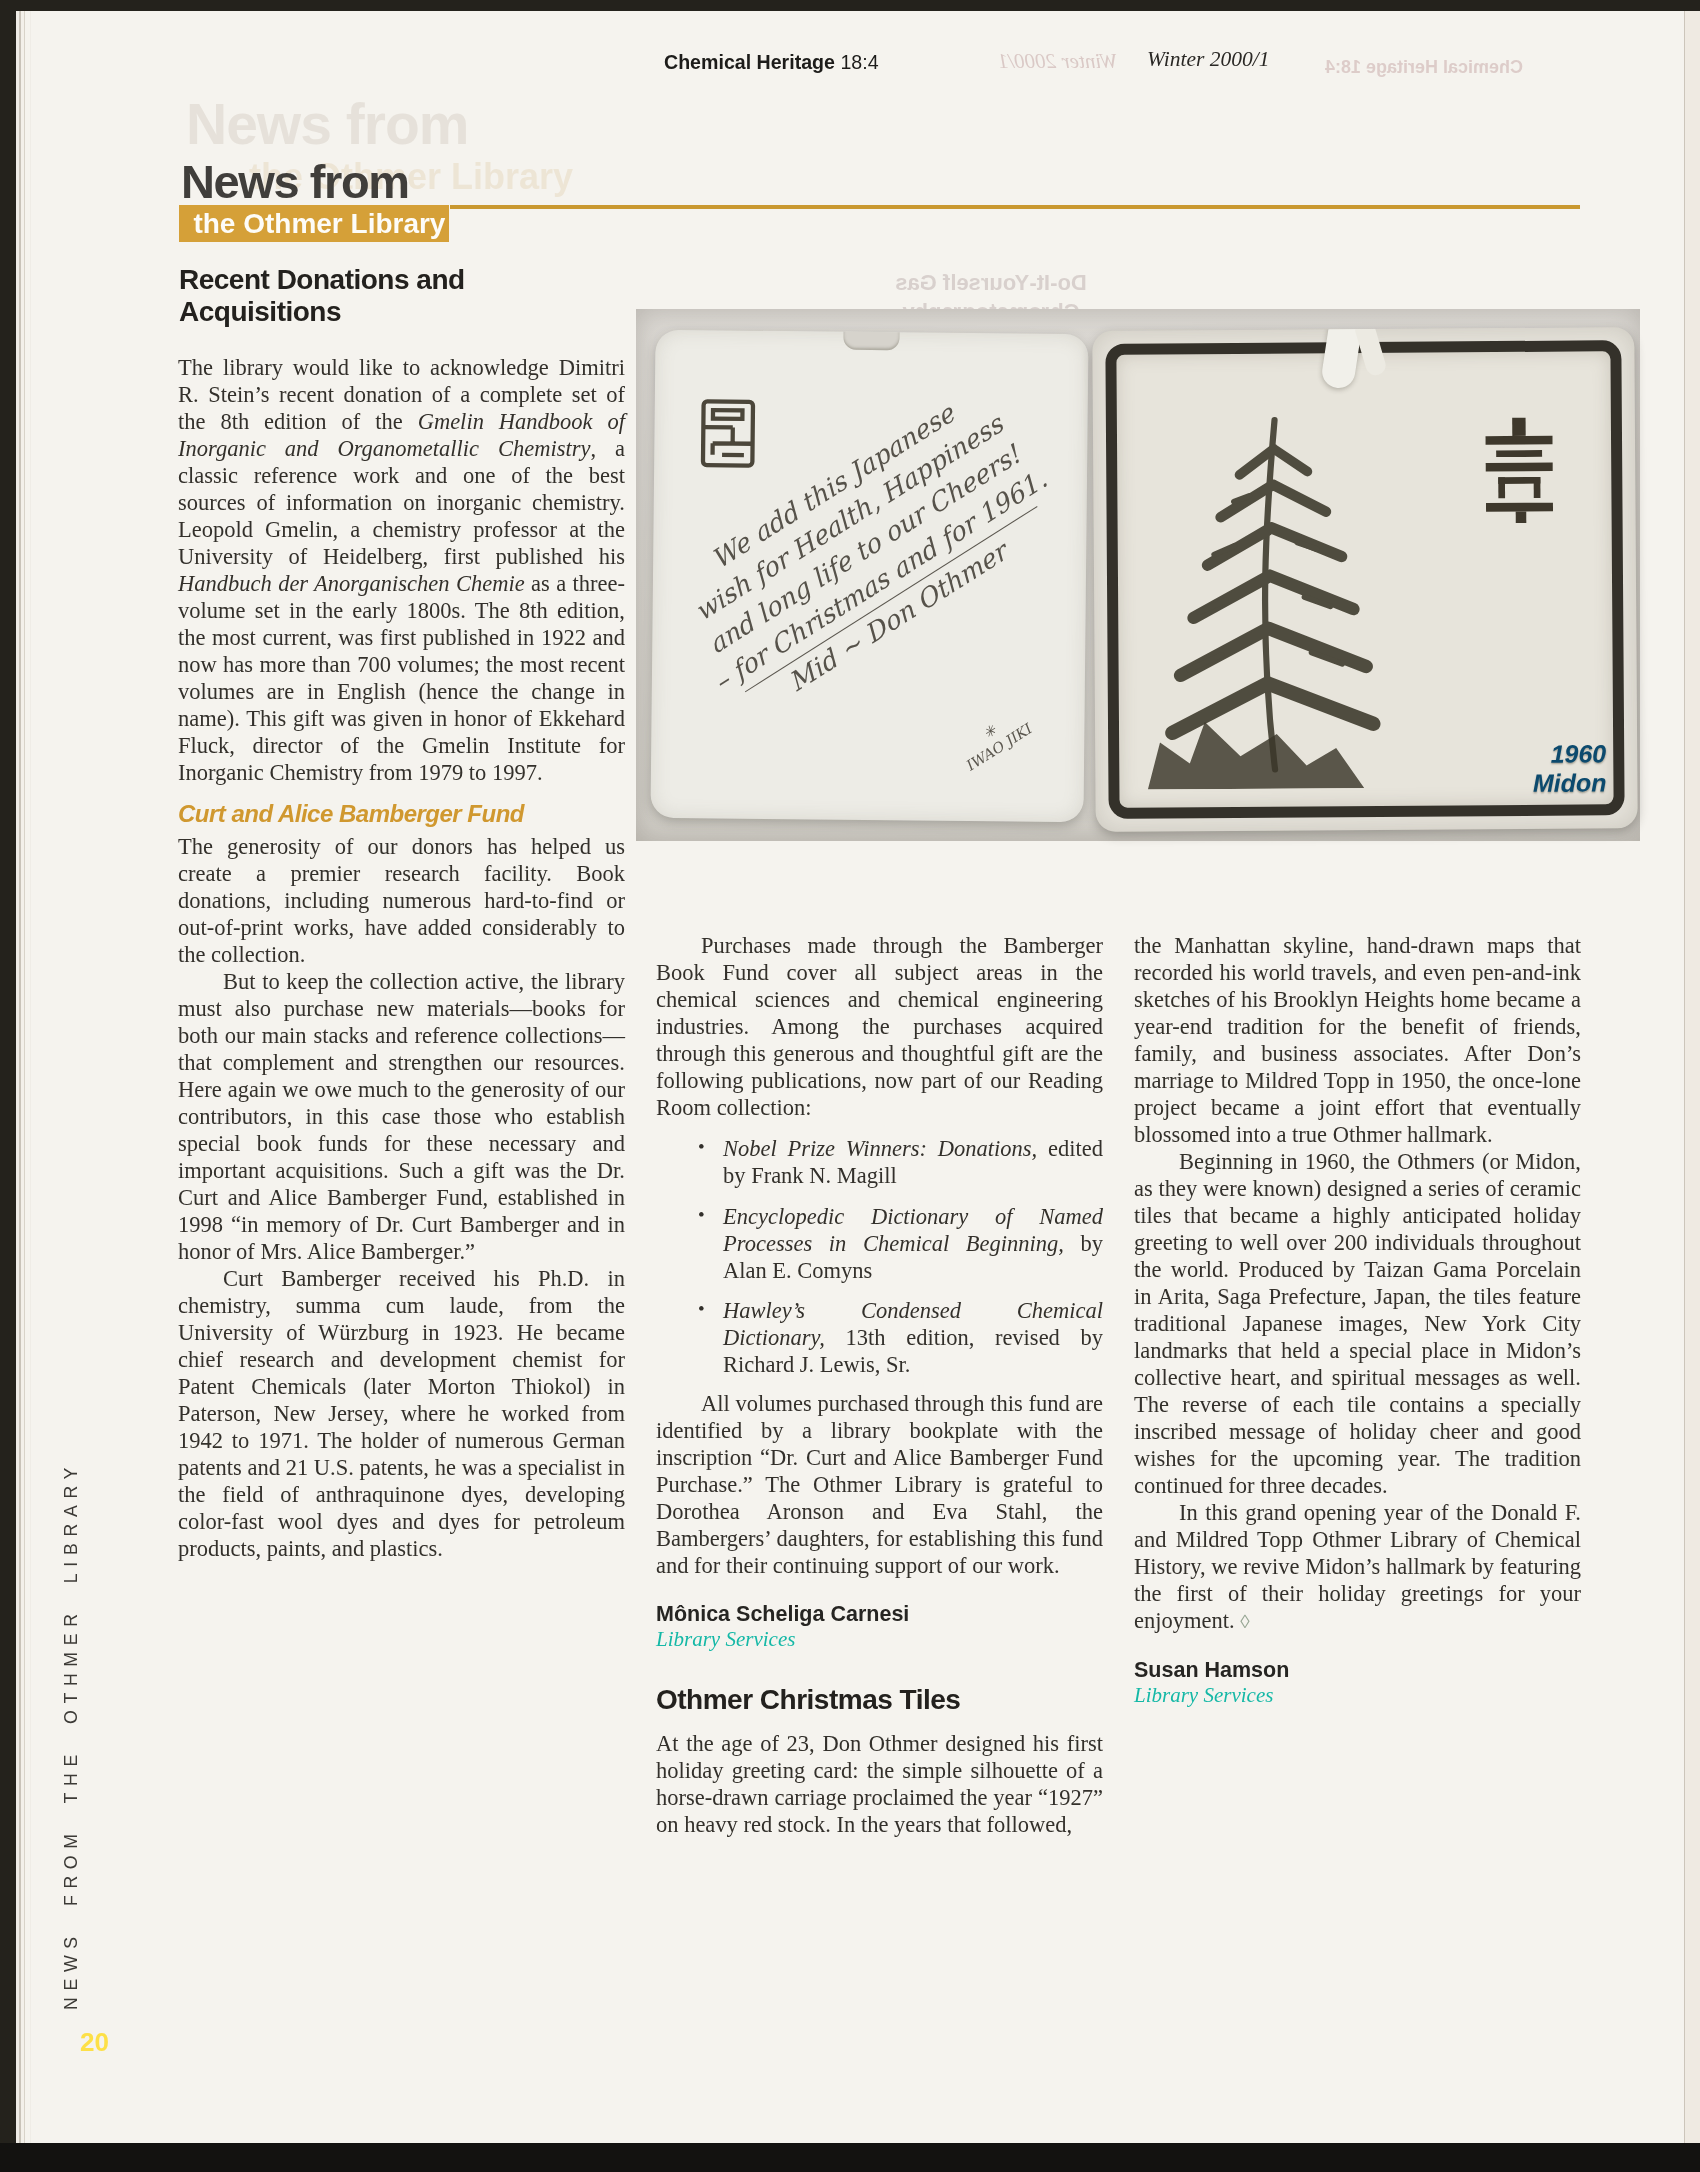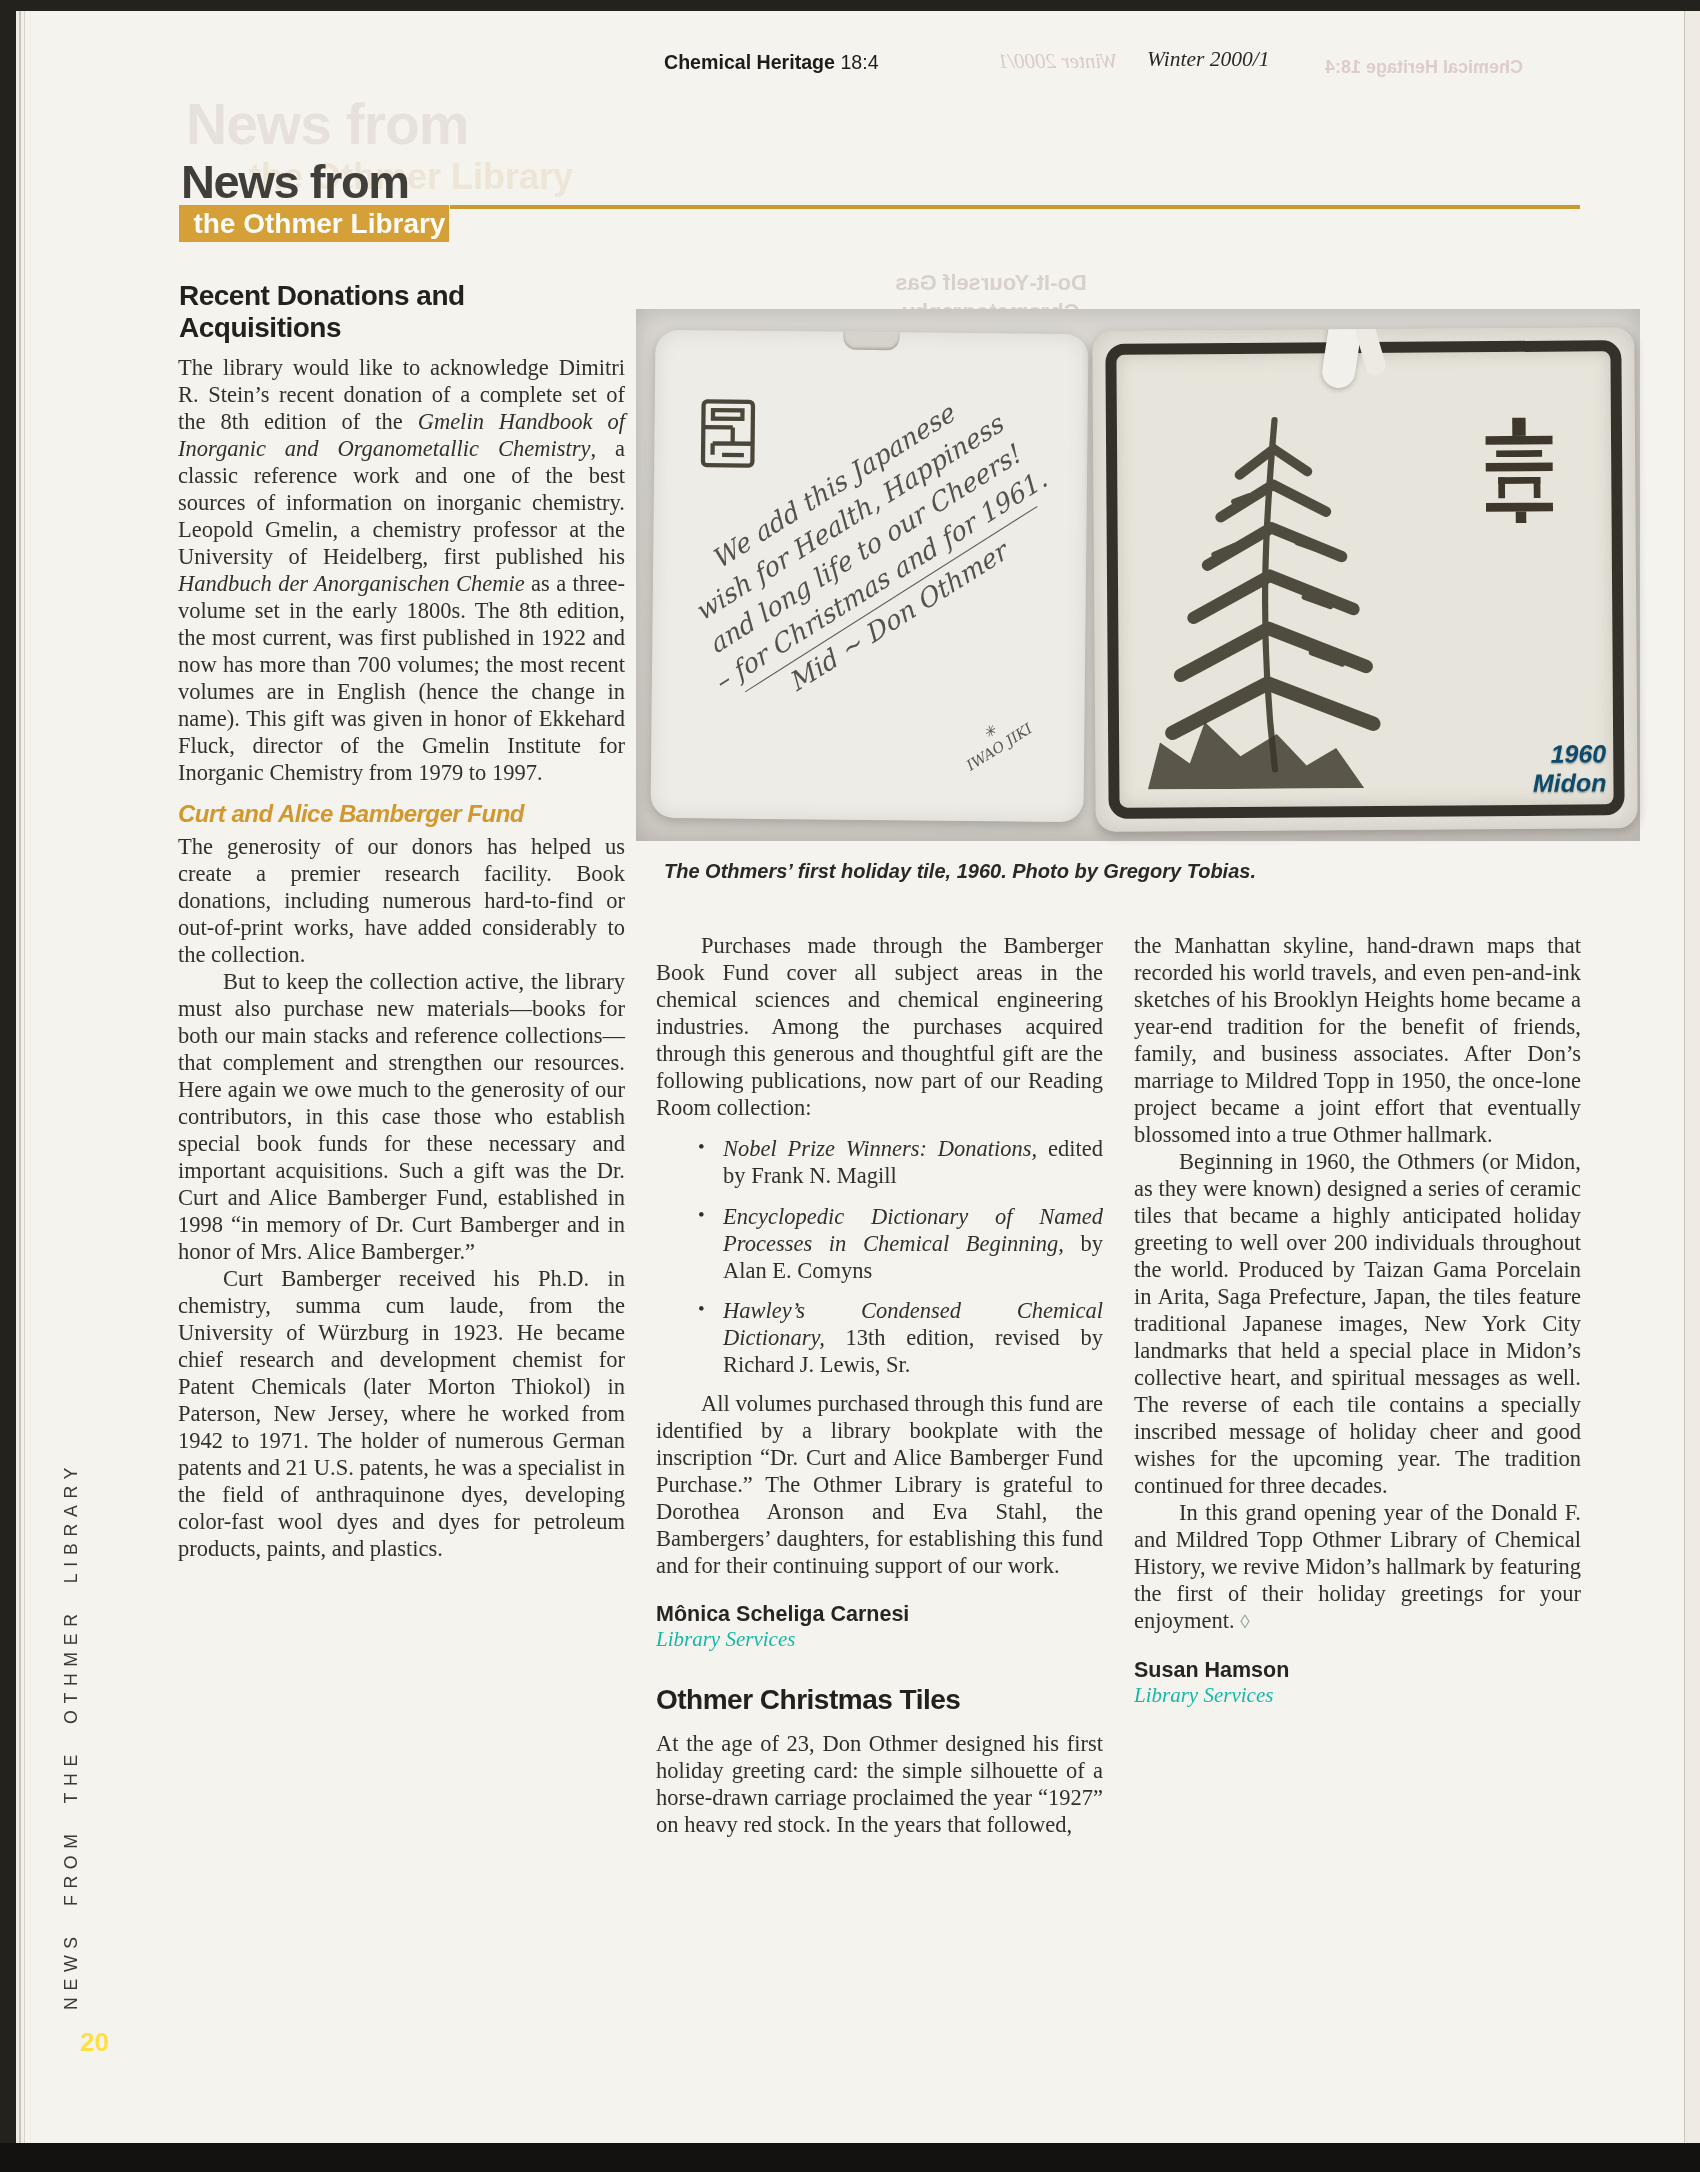--- a/index.html
+++ b/index.html
@@ -96,21 +96,21 @@
     <b>Chemical Heritage</b><span> 18:4</span>
   </div>
   <div class="abs hdr-right">Winter 2000/1</div>
 
   <div class="abs mast-title">News from</div>
   <div class="abs gold-bar">
     <span>the Othmer Library</span>
   </div>
   <div class="abs gold-rule"></div>
 
-  <div class="abs h2" style="left:179px;top:280px;width:373px;z-index:3;">Recent Donations and Acquisitions</div>
+  <div class="abs h2" style="left:179px;top:264px;width:373px;z-index:3;">Recent Donations and Acquisitions</div>
   <div class="abs col" style="left:178px;top:354px;width:447px;">
     <p><span>The library would like to acknowledge Dimitri R. Stein’s recent donation of a complete set of the 8th edition of the </span><span class="it">Gmelin Handbook of Inorganic and Organometallic Chemistry</span><span>, a classic reference work and one of the best sources of information on inorganic chemistry. Leopold Gmelin, a chemistry professor at the University of Heidelberg, first published his </span><span class="it">Handbuch der Anorganischen Chemie</span><span> as a three-volume set in the early 1800s. The 8th edition, the most current, was first published in 1922 and now has more than 700 volumes; the most recent volumes are in English (hence the change in name). This gift was given in honor of Ekkehard Fluck, director of the Gmelin Institute for Inorganic Chemistry from 1979 to 1997.</span></p>
     <div class="fund-h">Curt and Alice Bamberger Fund</div>
     <p>The generosity of our donors has helped us create a premier research facility. Book donations, including numerous hard-to-find or out-of-print works, have added considerably to the collection.</p>
     <p class="ind">But to keep the collection active, the library must also purchase new materials—books for both our main stacks and reference collections—that complement and strengthen our resources. Here again we owe much to the generosity of our contributors, in this case those who establish special book funds for these necessary and important acquisitions. Such a gift was the Dr. Curt and Alice Bamberger Fund, established in 1998 “in memory of Dr. Curt Bamberger and in honor of Mrs. Alice Bamberger.”</p>
     <p class="ind">Curt Bamberger received his Ph.D. in chemistry, summa cum laude, from the University of Würzburg in 1923. He became chief research and development chemist for Patent Chemicals (later Morton Thiokol) in Paterson, New Jersey, where he worked from 1942 to 1971. The holder of numerous German patents and 21 U.S. patents, he was a specialist in the field of anthraquinone dyes, developing color-fast wool dyes and dyes for petroleum products, paints, and plastics.</p>
   </div>
 
   <div class="abs photo">
     <div class="tile tile-left">
@@ -164,21 +164,20 @@
           <rect x="30" y="186" width="140" height="18"></rect>
           <rect x="92" y="204" width="22" height="24"></rect>
         </g>
       </svg>
       <div class="emboss">
         <div>1960</div>
         <div>Midon</div>
       </div>
     </div>
   </div>
-  <div class="abs caption">The Othmers’ first holiday tile, 1960. Photo by Gregory Tobias.</div>
 
   <div class="abs col" style="left:656px;top:932px;width:447px;">
     <p class="ind">Purchases made through the Bamberger Book Fund cover all subject areas in the chemical sciences and chemical engineering industries. Among the purchases acquired through this generous and thoughtful gift are the following publications, now part of our Reading Room collection:</p>
     <ul class="books">
       <li><span class="blt">•</span><span class="it">Nobel Prize Winners: Donations,</span><span> edited by Frank N. Magill</span></li>
       <li><span class="blt">•</span><span class="it">Encyclopedic Dictionary of Named Processes in Chemical Beginning,</span><span> by Alan E. Comyns</span></li>
       <li><span class="blt">•</span><span class="it">Hawley’s Condensed Chemical Dictionary,</span><span> 13th edition, revised by Richard J. Lewis, Sr.</span></li>
     </ul>
     <p class="ind">All volumes purchased through this fund are identified by a library bookplate with the inscription “Dr. Curt and Alice Bamberger Fund Purchase.” The Othmer Library is grateful to Dorothea Aronson and Eva Stahl, the Bambergers’ daughters, for establishing this fund and for their continuing support of our work.</p>
     <div class="byline">

